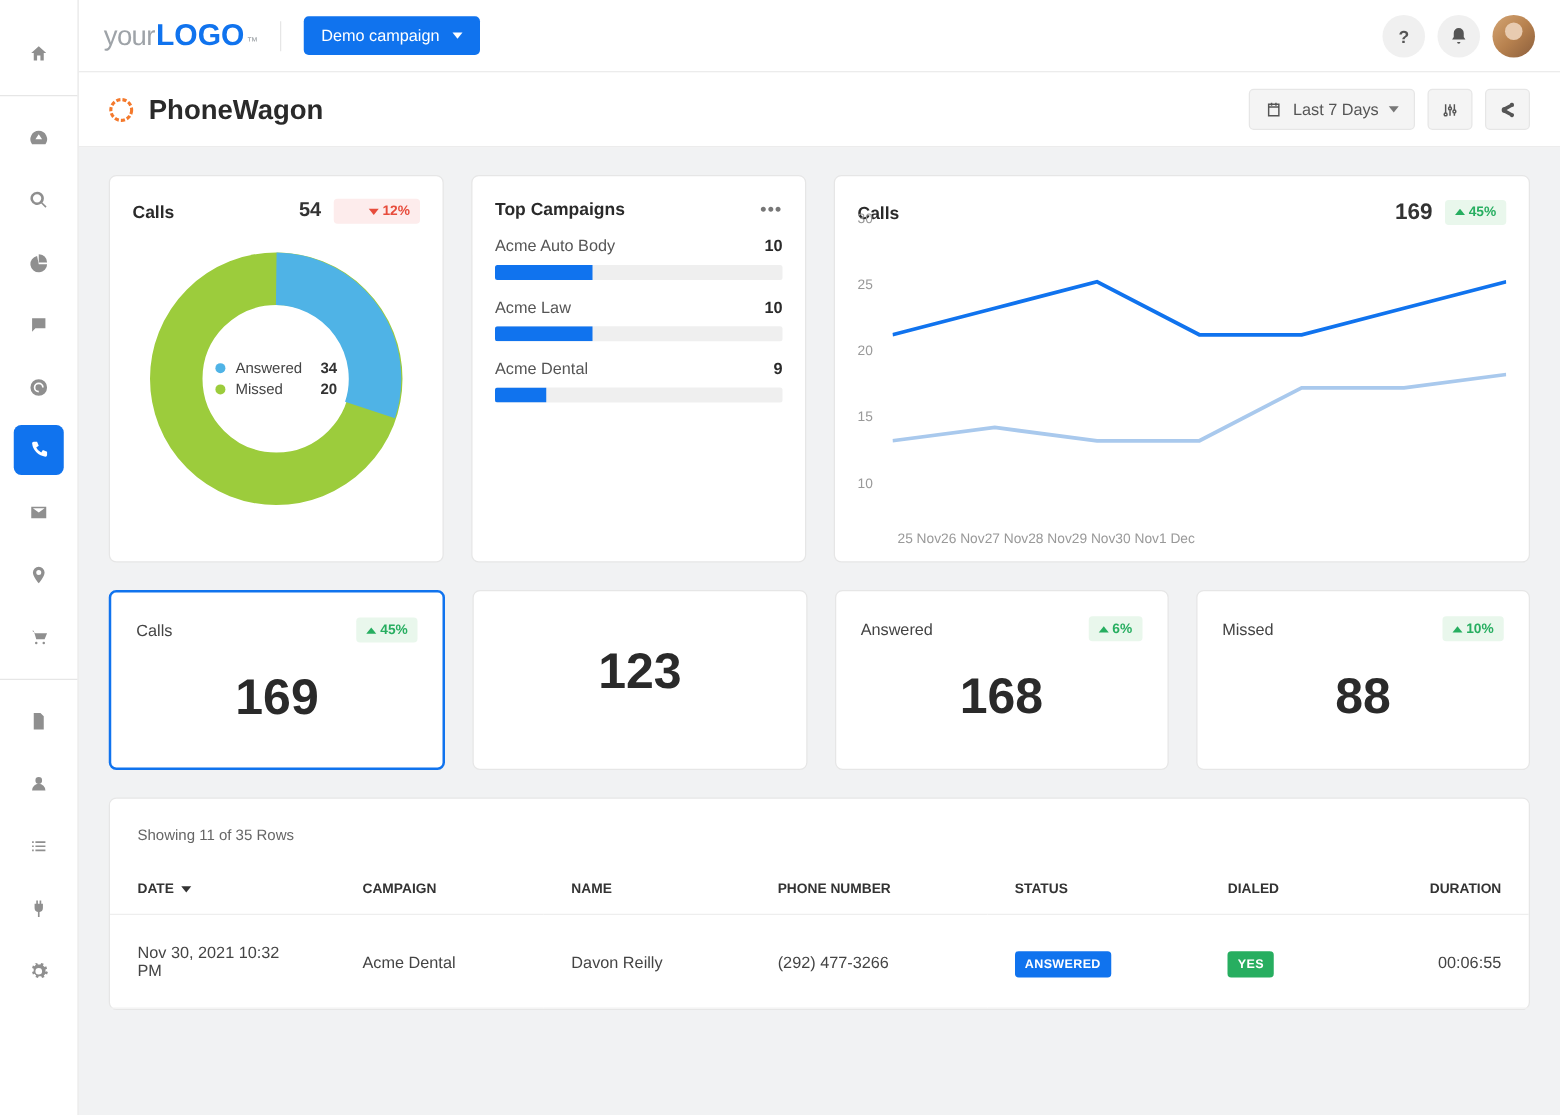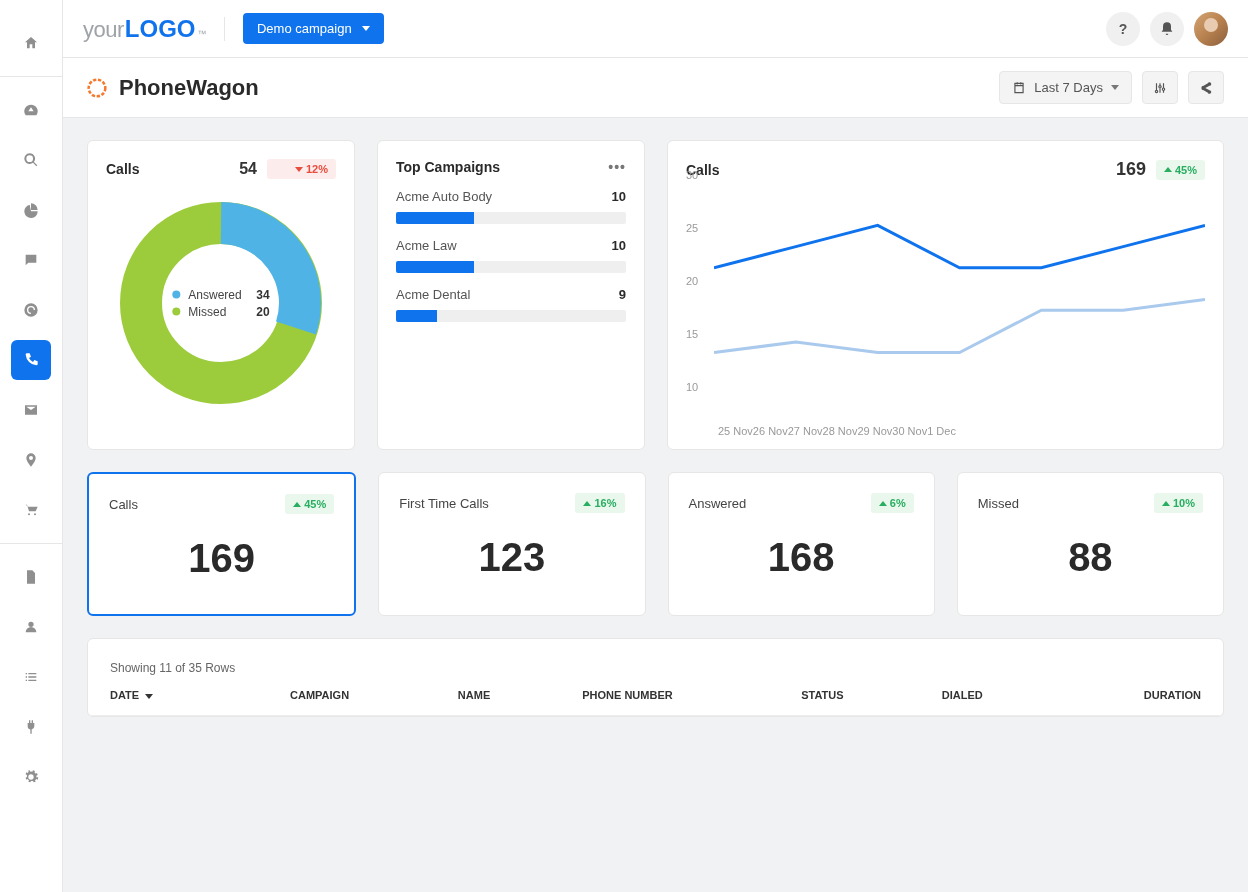--- a/index.html
+++ b/index.html
@@ -85,21 +85,21 @@
     
     .row2 { display: flex; gap: 22px; margin-top: 22px; }
     .stat-card { flex: 1; background: #fff; border: 1px solid #e6e6e6; border-radius: 6px; padding: 20px; height: 144px; cursor: pointer; }
     .stat-card.selected { border: 2px solid #1073ee; }
     .stat-card-head { display: flex; justify-content: space-between; align-items: center; }
     .stat-card-title { font-size: 13px; color: #444; }
     .stat-card-num { font-size: 40px; font-weight: 700; text-align: center; margin-top: 22px; color: #2a2a2a; }
     
     
     .table-card { margin-top: 22px; background: #fff; border: 1px solid #e6e6e6; border-radius: 6px; padding: 22px 0 0 0; }
-    .table-showing { font-size: 12px; color: #666; padding: 0 22px; }
+    .table-showing { font-size: 12px; color: #666; padding: 0 22px; margin-bottom: 16px; }
     table { width: 100%; border-collapse: collapse; }
     th { text-align: left; font-size: 11px; font-weight: 700; color: #333; text-transform: uppercase; padding: 14px 22px; border-bottom: 1px solid #eee; }
     th.sort::after { content: ''; display: inline-block; margin-left: 6px; width: 0; height: 0; border-left: 4px solid transparent; border-right: 4px solid transparent; border-top: 5px solid #333; vertical-align: middle; }
     td { padding: 22px 22px; font-size: 13px; color: #444; border-bottom: 1px solid #f2f2f2; }
     .pill { font-size: 10px; font-weight: 700; padding: 5px 8px; border-radius: 3px; color: #fff; letter-spacing: 0.3px; }
     .pill.answered { background: #1073ee; }
     .pill.yes { background: #27ae60; }
     .pill.no { background: #e74c3c; }
     td.right { text-align: right; }
     th.right { text-align: right; }
@@ -348,24 +348,20 @@
 
       <div class="row2" id="stat-cards-row">
           <div class="stat-card selected">
     <div class="stat-card-head">
       <span class="stat-card-title">Calls</span>
       <span class="badge up">45%</span>
     </div>
     <div class="stat-card-num">169</div>
           </div>
           <div class="stat-card">
-    <div class="stat-card-head">
-      <span class="stat-card-title">First Time Calls</span>
-      <span class="badge up">16%</span>
-    </div>
     <div class="stat-card-num">123</div>
           </div>
           <div class="stat-card">
     <div class="stat-card-head">
       <span class="stat-card-title">Answered</span>
       <span class="badge up">6%</span>
     </div>
     <div class="stat-card-num">168</div>
           </div>
           <div class="stat-card">
@@ -385,18 +381,27 @@
               <th class="sort" style="width:180px">DATE</th>
               <th>CAMPAIGN</th>
               <th>NAME</th>
               <th>PHONE NUMBER</th>
               <th>STATUS</th>
               <th>DIALED</th>
               <th class="right">DURATION</th>
             </tr>
           </thead>
           <tbody id="table-body">
+              <tr>
+    <td>Nov 30, 2021 10:32 PM</td>
+    <td>Acme Dental</td>
+    <td>Davon Reilly</td>
+    <td>(292) 477-3266</td>
+    <td><span class="pill answered">ANSWERED</span></td>
+    <td><span class="pill yes">YES</span></td>
+    <td class="right">00:06:55</td>
+              </tr>
             </tbody>
         </table>
       </div>
     </div>
   </div>
 </div>
 
 </body></html>

